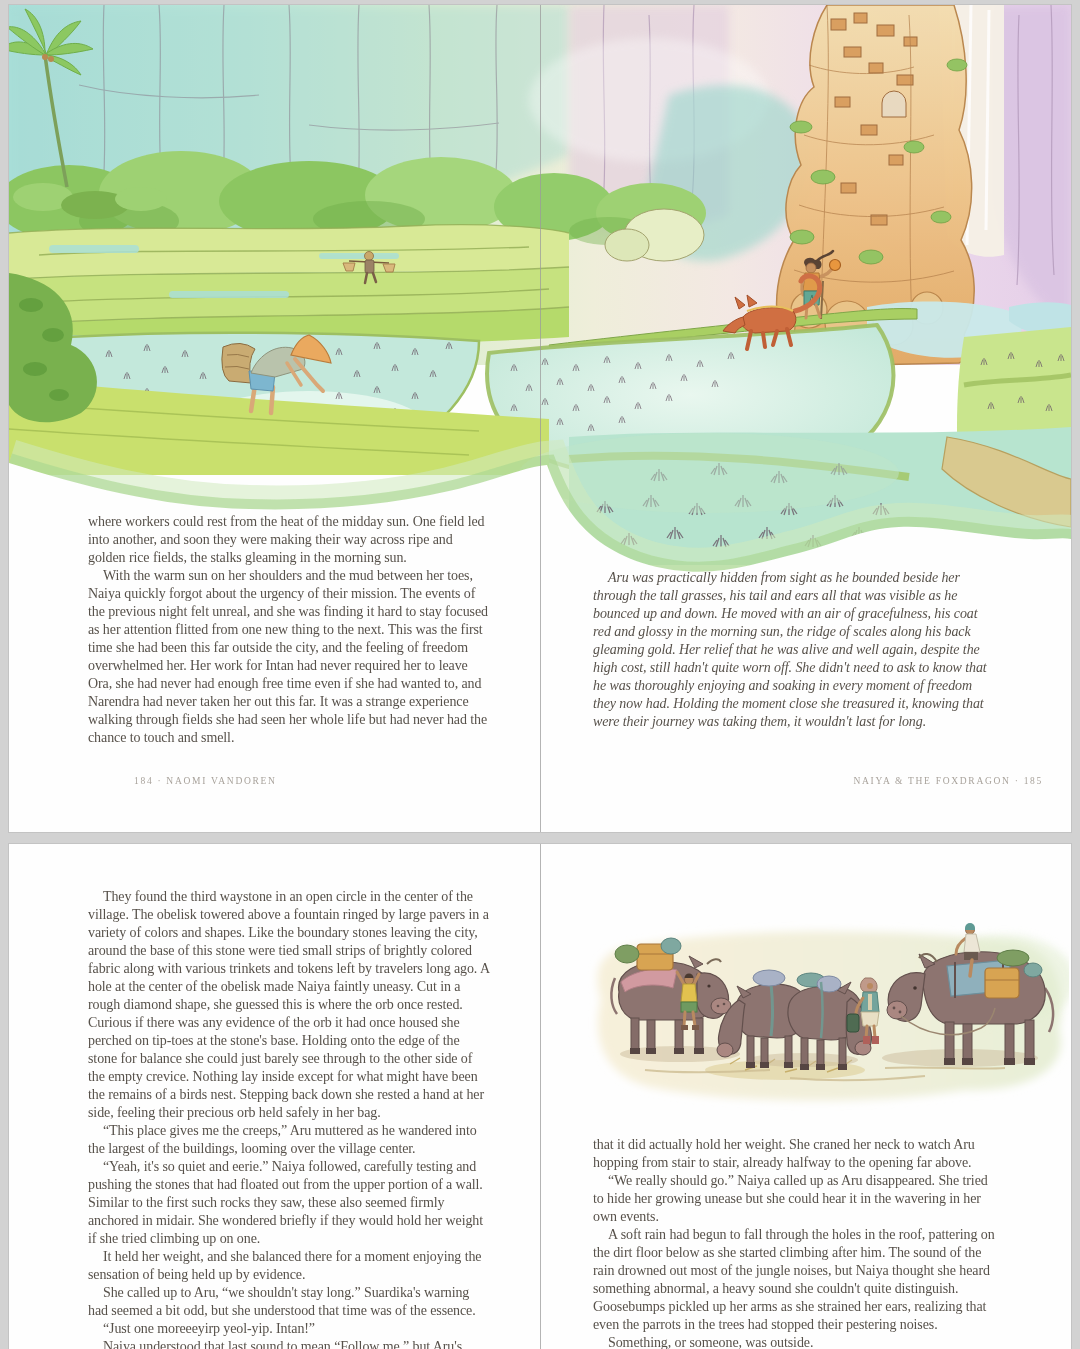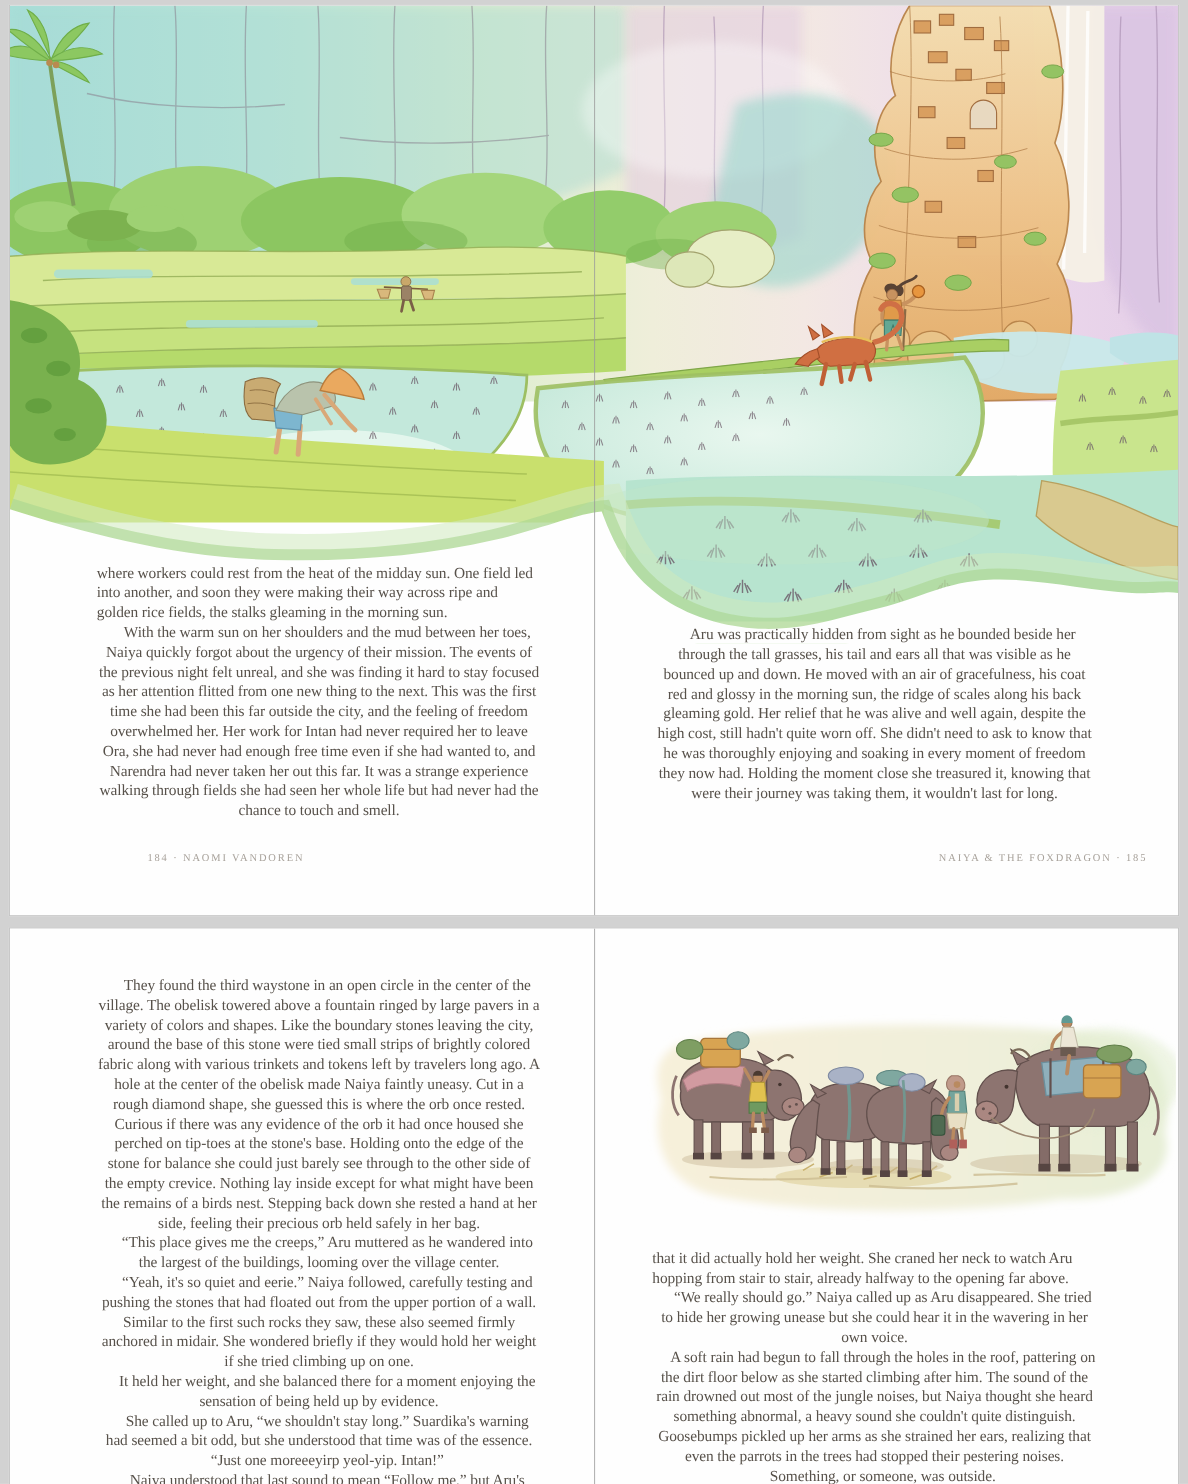--- a/index.html
+++ b/index.html
@@ -21,23 +21,23 @@
     background:#9b9b9b; opacity:.75; z-index:30;
   }
   .hero { position:absolute; left:0; top:0; z-index:5; display:block; }
   .vignette { position:absolute; left:576px; top:76px; z-index:5; display:block; }
   .col {
     position:absolute; width:404px; z-index:20;
     font-size:14px; line-height:18px; color:#57514a;
     letter-spacing:-0.1px;
   }
   .col p { margin:0; }
-  .col p.ind { text-indent:15px;text-align:center; }
+  .col p.ind { text-indent:15px; }
   .spread-top .col-left  { left:79px;  top:508px; }
-  .spread-top .col-right { left:584px; top:564px; }
+  .spread-top .col-right { left:584px; top:564px;font-style:italic; }
   .spread-bottom .col-left  { left:79px;  top:44px; }
   .spread-bottom .col-right { left:584px; top:264px;margin-top:28px; }
   .footer {
     position:absolute; top:771px; z-index:20;
     font-size:9.5px; letter-spacing:1.7px; color:#a8a29b;margin-left:46px;
   }
   .footer-left  { left:79px; }
   .footer-right { left:584px; width:404px; text-align:right;font-family:Liberation Serif, serif; }
 </style>
 </head>
@@ -578,21 +578,21 @@
         <circle cx="0" cy="0" r="4.5" fill="#b98a60" stroke="#8a6240" stroke-width=".8"></circle>
         <path d="M-5,-2 A5,5 0 0 1 5,-2 L5,0 L-5,0 Z" fill="#5f9a94"></path>
         <path d="M-4,4 L6,4 L10,22 L-6,22 Z" fill="#ece6d6" stroke="#c2bca8" stroke-width="1"></path>
         <rect x="-6" y="22" width="14" height="8" fill="#6a5a50"></rect>
         <path d="M2,30 L0,46" stroke="#b98a60" stroke-width="3.5" stroke-linecap="round"></path>
       </g>
     </svg>
 
     <div class="col col-right">
       <p>that it did actually hold her weight. She craned her neck to watch Aru hopping from stair to stair, already halfway to the opening far above.</p>
-      <p class="ind">“We really should go.” Naiya called up as Aru disappeared. She tried to hide her growing unease but she could hear it in the wavering in her own voice.</p>
+      <p class="ind">“We really should go.” Naiya called up as Aru disappeared. She tried to hide her growing unease but she could hear it in the wavering in her own events.</p>
       <p class="ind">A soft rain had begun to fall through the holes in the roof, pattering on the dirt floor below as she started climbing after him. The sound of the rain drowned out most of the jungle noises, but Naiya thought she heard something abnormal, a heavy sound she couldn't quite distinguish. Goosebumps pickled up her arms as she strained her ears, realizing that even the parrots in the trees had stopped their pestering noises.</p>
       <p class="ind">Something, or someone, was outside.</p>
       <p class="ind">Hurriedly she ascended the last few steps, nearly colliding with Aru at</p>
     </div>
 
     <div class="gutter"></div>
   </div>
 
 </div>
 

